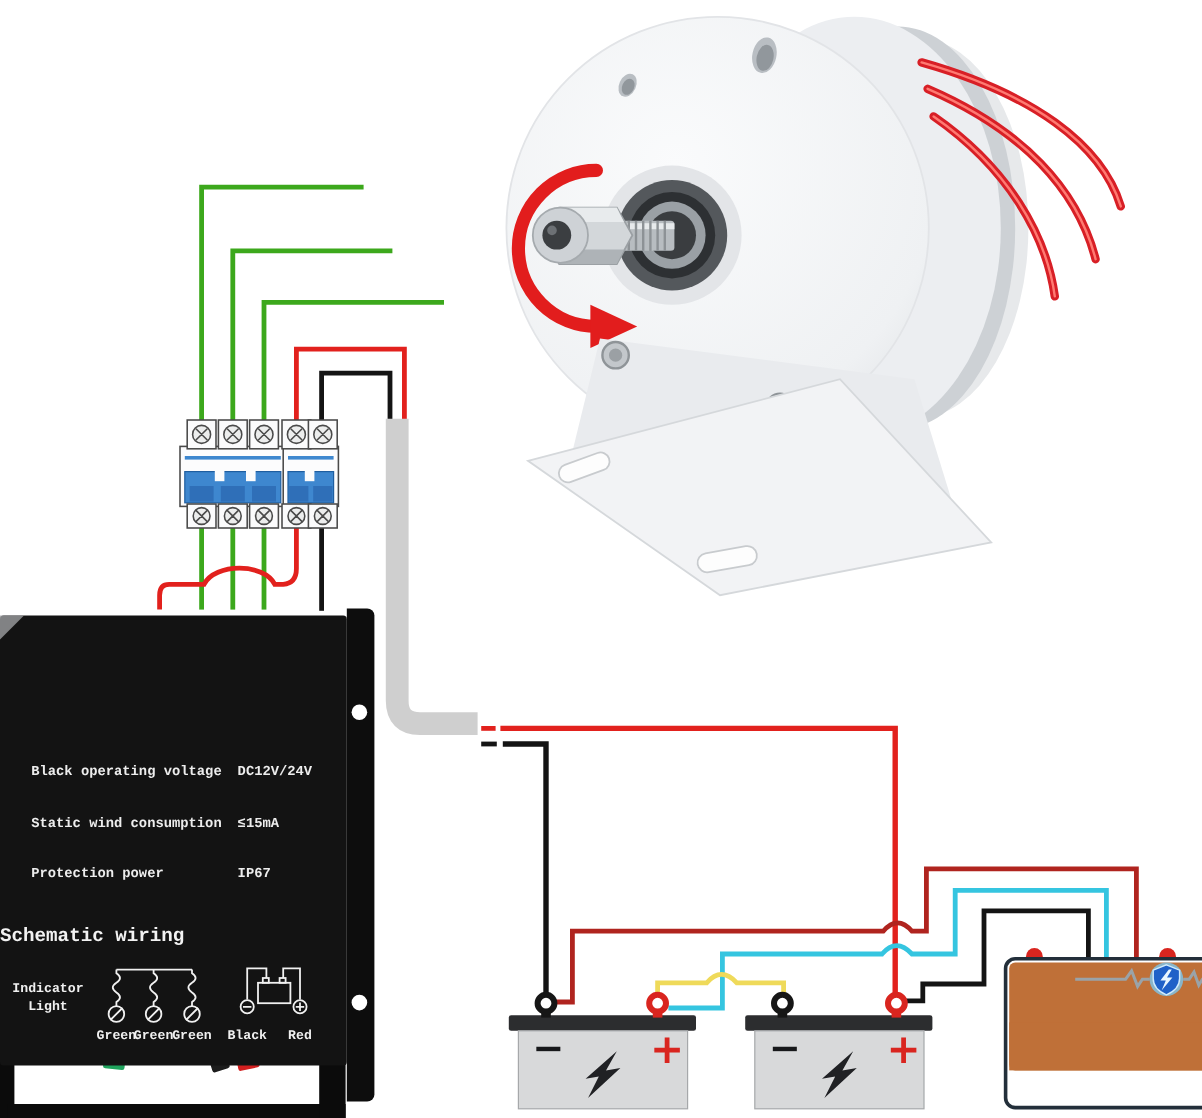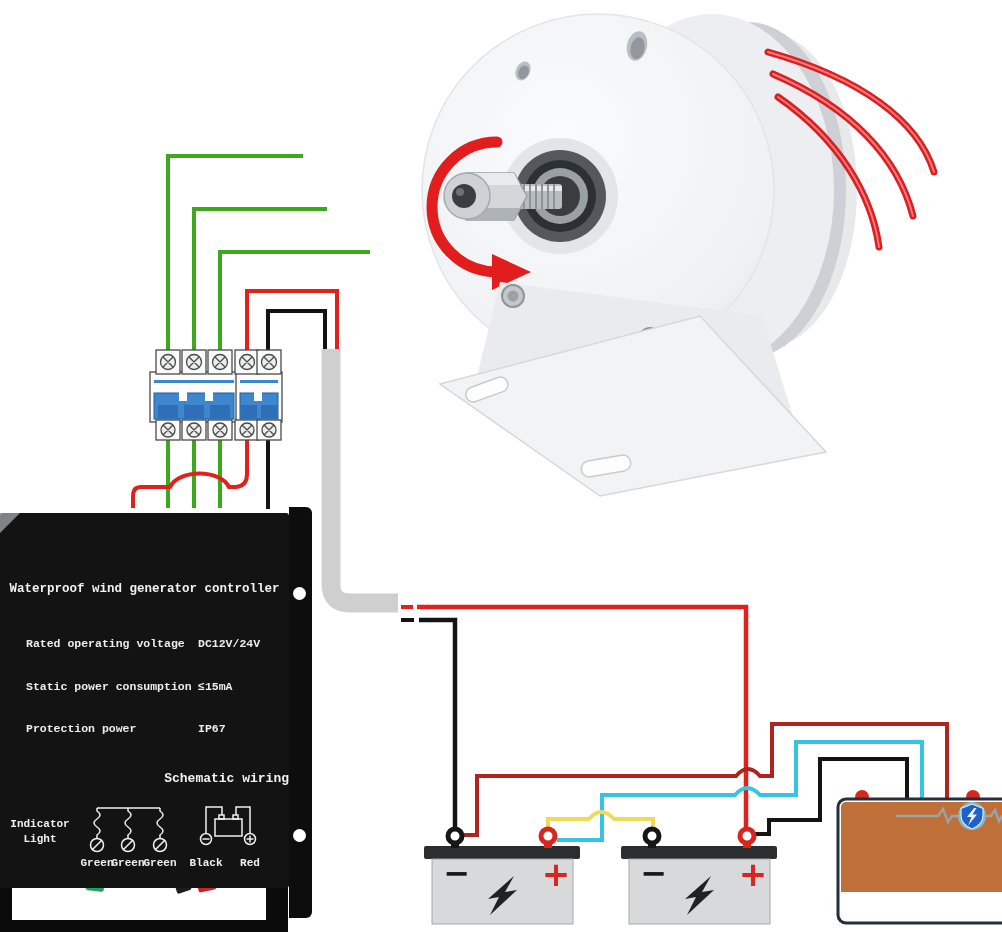--- a/index.html
+++ b/index.html
@@ -13,22 +13,22 @@
                border-top:20px solid #9d9fa1;border-right:20px solid transparent;opacity:.8;}
   .ctrl-flange{position:absolute;left:289px;top:0;width:23px;height:411px;background:#0d0d0d;border-radius:0 6px 6px 0;}
   .ctrl-hole{position:absolute;width:13px;height:13px;border-radius:50%;background:#fff;left:293px;}
   .ctrl-frame{position:absolute;background:#0b0b0b;}
   .stub{position:absolute;height:8px;border-radius:2px;}
   .ctrl-title{position:absolute;left:0;top:69px;width:289px;text-align:center;color:#f2f2f2;
               font-size:12.5px;font-weight:bold;white-space:nowrap;}
   .spec{position:absolute;color:#ededed;font-size:11.5px;font-weight:bold;white-space:nowrap;}
   .spec .lab{position:absolute;left:26px;top:0;}
   .spec .val{position:absolute;left:198px;top:0;font-family:Liberation Mono, monospace;}
-  .ctrl-sub{position:absolute;left:0;top:258px;width:289px;text-align:right;color:#f2f2f2;
-            font-size:13px;font-weight:bold;}
+  .ctrl-sub{position:absolute;left:0;top:258px;width:289px;text-align:left;color:#f2f2f2;
+            font-size:16px;font-weight:bold;}
   .mini{position:absolute;left:0;top:283px;}
   .mini text{font-family:"Liberation Mono",monospace;font-weight:bold;fill:#f0f0f0;}
 </style>
 </head>
 <body>
 
 <div class="stage">
 
 <svg class="layer" width="1002" height="932" viewBox="0 0 1002 932">
   <defs>
@@ -226,28 +226,27 @@
   <div class="ctrl-hole" style="top:322px;"></div>
   <div class="ctrl-frame" style="left:0;top:374px;width:12px;height:51px;"></div>
   <div class="ctrl-frame" style="left:6px;top:413px;width:282px;height:12px;"></div>
   <div class="ctrl-frame" style="left:266px;top:374px;width:22px;height:51px;"></div>
   <div class="stub" style="left:86px;top:376px;width:18px;background:#1fa35c;transform:rotate(6deg);"></div>
   <div class="stub" style="left:176px;top:377px;width:15px;background:#1c1c1c;transform:rotate(-18deg);"></div>
   <div class="stub" style="left:198px;top:376px;width:18px;background:#d21f1f;transform:rotate(-12deg);"></div>
 
   <div class="ctrl-panel">
     <div class="ctrl-corner"></div>
-    <div class="ctrl-title">Waterproof wind generator controller</div>
 
     <div class="spec" style="top:124px;">
-      <span class="lab">Rated operating voltage</span>
+      <span class="lab">Black operating voltage</span>
       <span class="val">DC12V/24V</span>
     </div>
     <div class="spec" style="top:167px;">
-      <span class="lab">Static power consumption</span>
+      <span class="lab">Static wind consumption</span>
       <span class="val">≤15mA</span>
     </div>
     <div class="spec" style="top:209px;">
       <span class="lab">Protection power</span>
       <span class="val">IP67</span>
     </div>
 
     <div class="ctrl-sub">Schematic wiring</div>
 
     <svg class="mini" width="289" height="92" viewBox="0 0 289 92">

